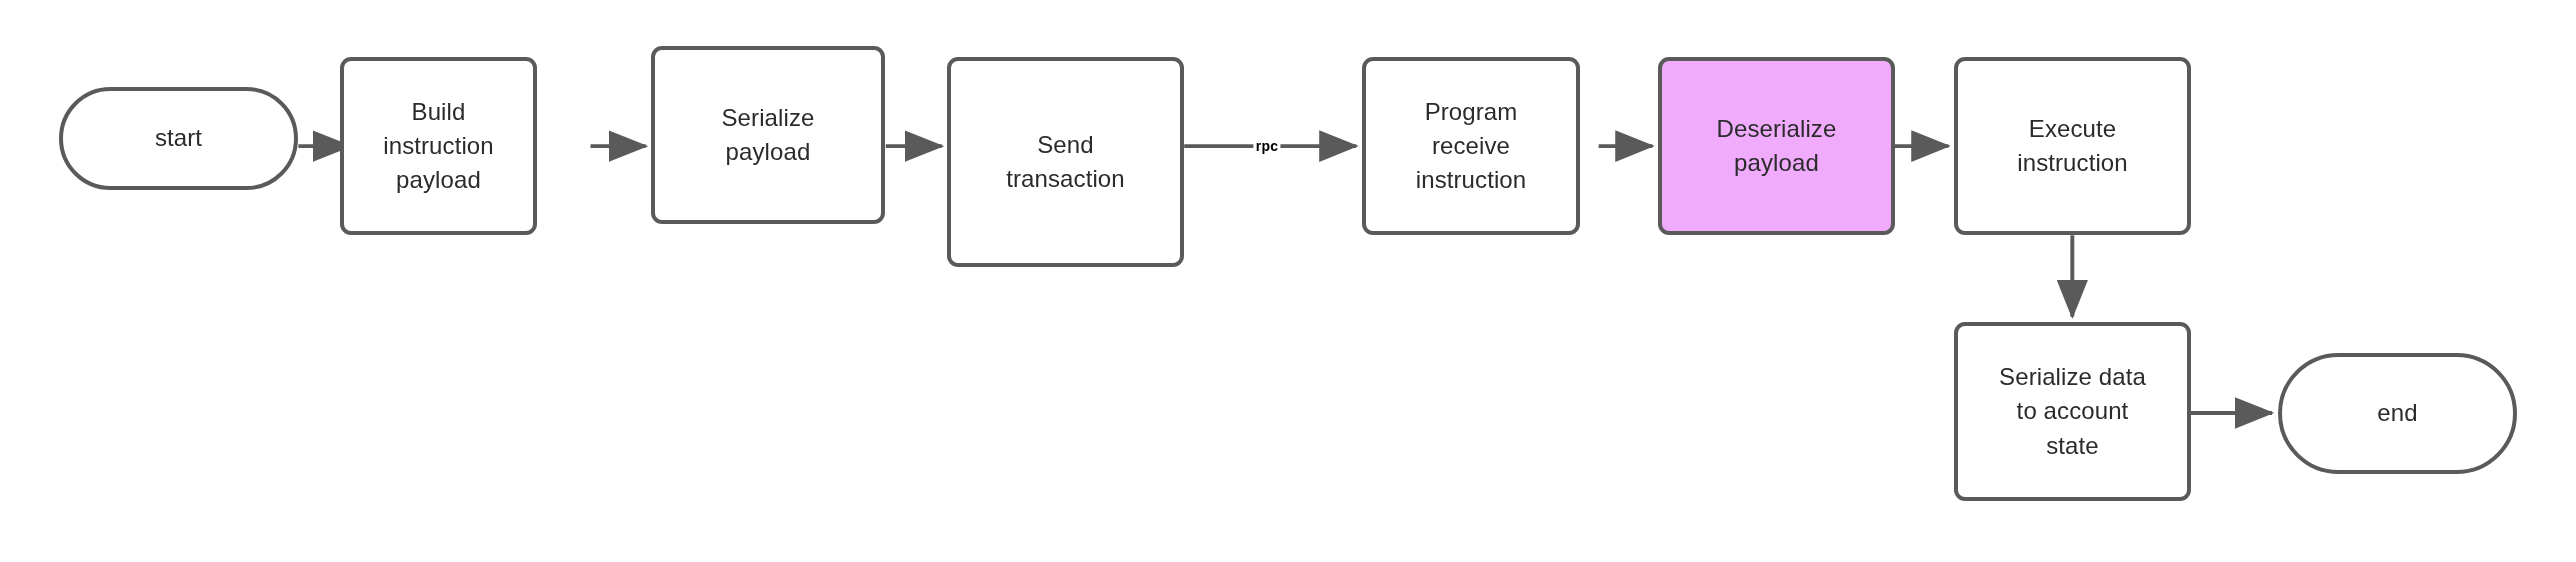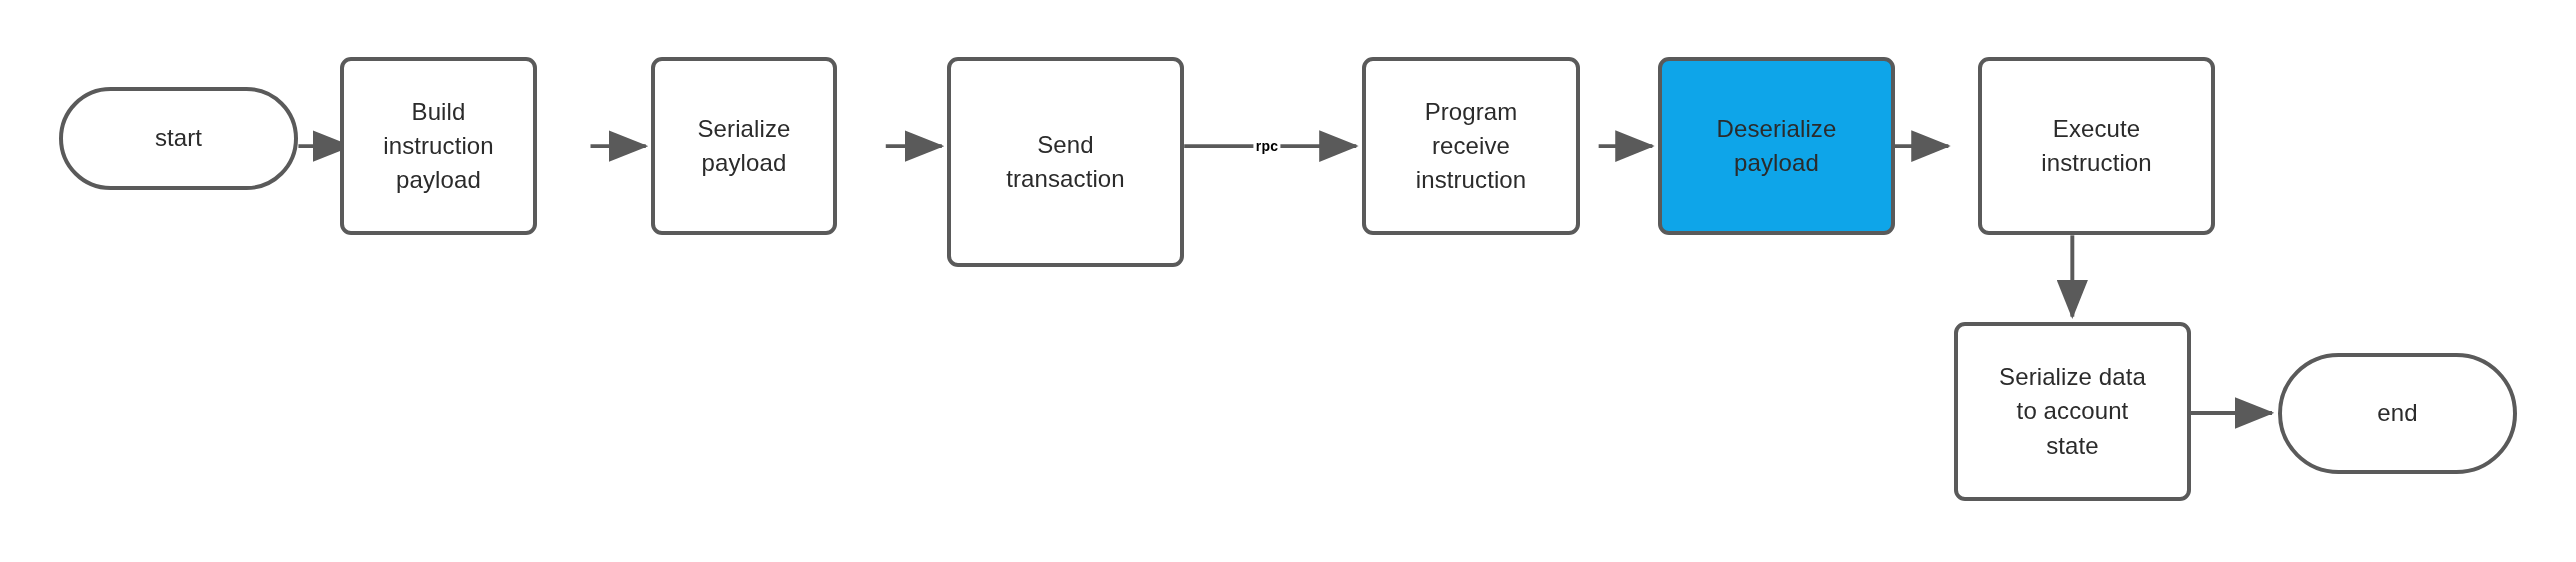--- a/index.html
+++ b/index.html
@@ -41,21 +41,21 @@
     letter-spacing: 0.1px;
     white-space: pre-line;
   }
   .node.process {
     border-radius: 11px;
   }
   .node.terminator {
     border-radius: 789px;
   }
   .node.highlight {
-    background: #0ea5e9;
+    background: #f0abfc;
   }
   .edge-label {
     position: absolute;
     color: #000000;
     font-size: 14px;
     font-weight: bold;
     letter-spacing: 0.2px;
     transform: translate(-50%, -50%);
     background: #ffffff;
     padding: 0 2.4px;
@@ -94,42 +94,42 @@
   <div class="node terminator" style="left:59px; top:87px; width:239px; height:103px;">
     <span>start</span>
   </div>
 
   <div class="node process" style="left:340px; top:57px; width:197px; height:178px;">
     <span>Build
 instruction
 payload</span>
   </div>
 
-  <div class="node process" style="left:651px; top:57px; width:186px; height:178px;">
+  <div class="node process" style="left:651px; top:46px; width:234px; height:178px;">
     <span>Serialize
 payload</span>
   </div>
 
   <div class="node process" style="left:947px; top:57px; width:237px; height:210px;">
     <span>Send
 transaction</span>
   </div>
 
   <div class="node process" style="left:1362px; top:57px; width:218px; height:178px;">
     <span>Program
 receive
 instruction</span>
   </div>
 
   <div class="node process highlight" style="left:1658px; top:57px; width:237px; height:178px;">
     <span>Deserialize
 payload</span>
   </div>
 
-  <div class="node process" style="left:1954px; top:57px; width:237px; height:178px;margin-left:24px;">
+  <div class="node process" style="left:1954px; top:57px; width:237px; height:178px;">
     <span>Execute
 instruction</span>
   </div>
 
   <div class="node process" style="left:1954px; top:322px; width:237px; height:179px;">
     <span>Serialize data
 to account
 state</span>
   </div>
 

